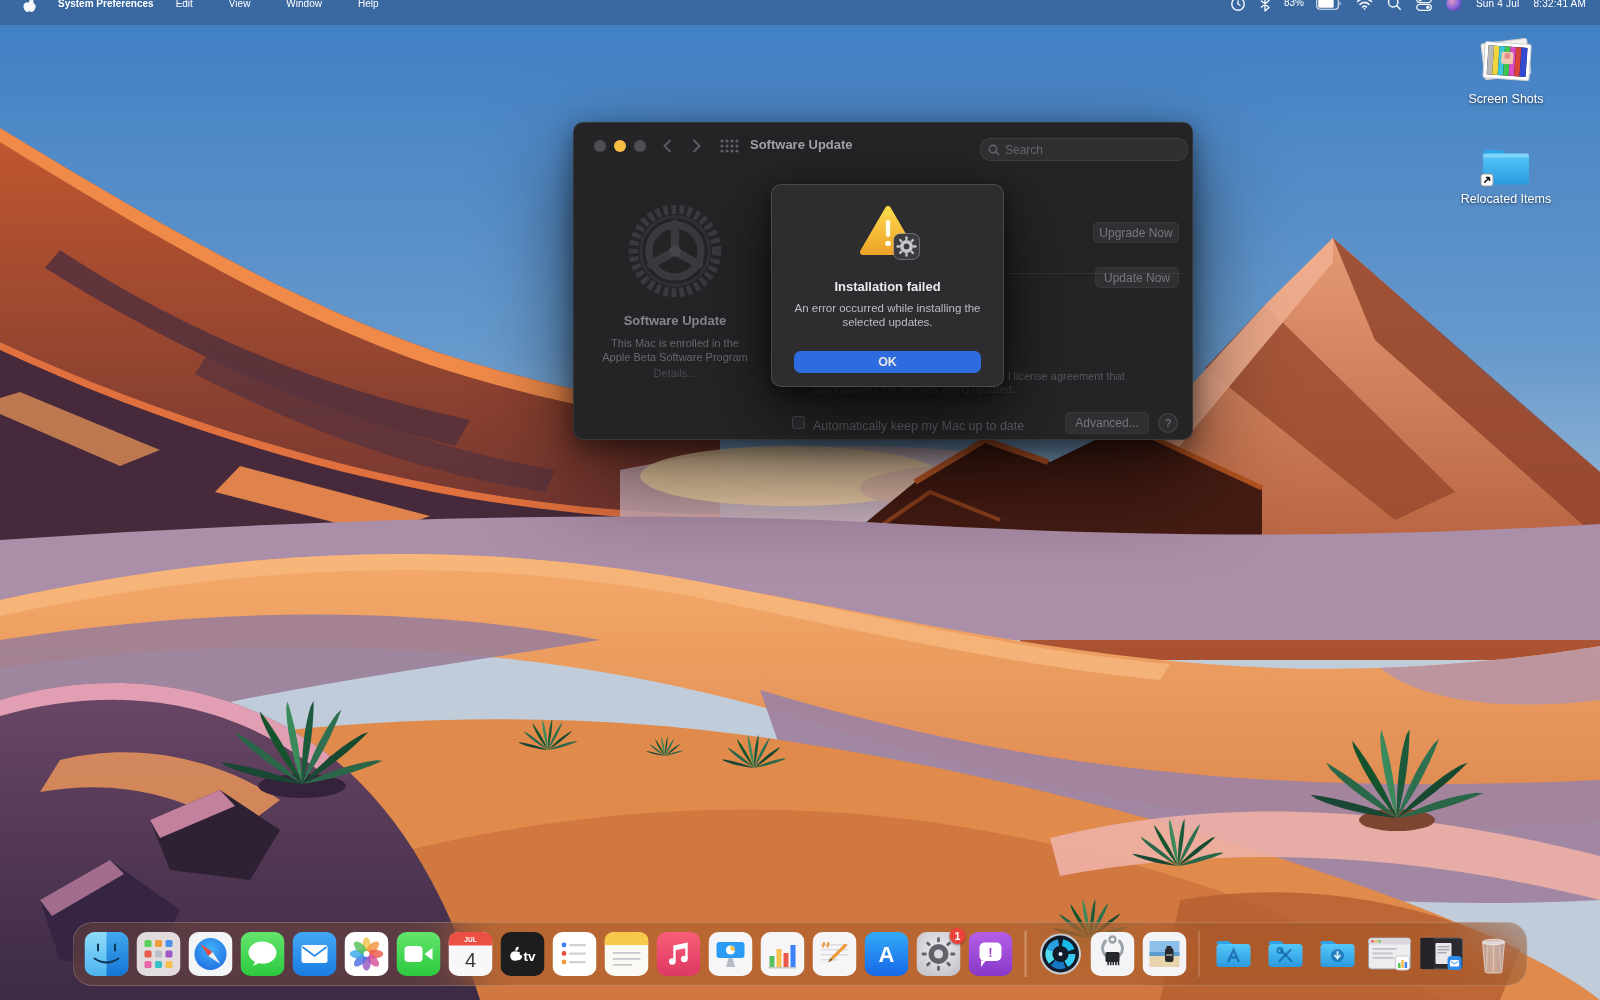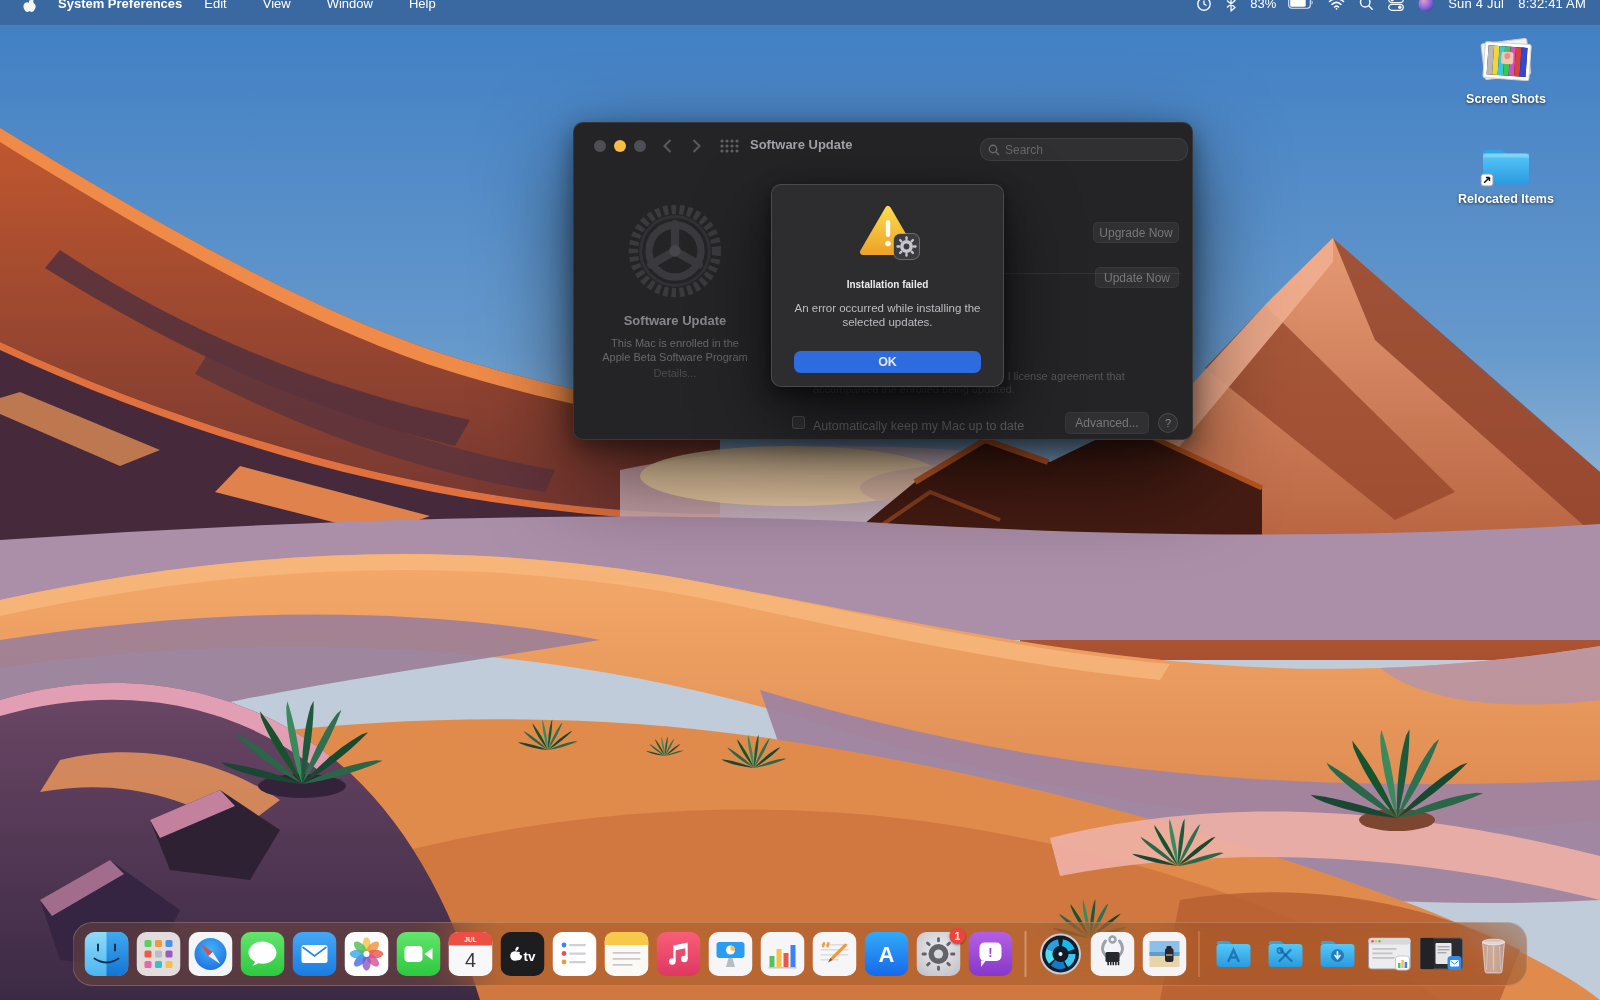--- a/index.html
+++ b/index.html
@@ -7,32 +7,32 @@
        font-family:"Liberation Sans","DejaVu Sans",sans-serif;background:#000;
        -webkit-font-smoothing:antialiased}
   svg{display:block}
 
   
   #wallpaper{position:absolute;inset:0;z-index:0}
 
   
   .menubar{position:absolute;top:0;left:0;right:0;height:25px;z-index:50;
     background:rgba(58,103,158,0.92);display:flex;align-items:center;
-    color:#fff;font-size:13px;padding:0 14px 18px 22px;box-sizing:border-box}
+    color:#fff;font-size:10px;padding:0 14px 18px 22px;box-sizing:border-box}
   .menubar .left{display:flex;align-items:center;gap:22px}
   .menubar .appname{font-weight:700}
   .menubar .menu-item{font-weight:500;cursor:default}
   .menubar .right{margin-left:auto;display:flex;align-items:center;gap:14px}
   .mb-ico{display:flex;align-items:center;opacity:.95}
   .battwrap{display:flex;align-items:flex-start;gap:12px}
   .clocktxt{letter-spacing:.2px}
 
   
   .desk-icon{position:absolute;width:118px;text-align:center;z-index:5;cursor:default}
-  .desk-icon .lbl{margin-top:2px;color:#fff;font-size:12.5px;font-weight:700;
+  .desk-icon .lbl{margin-top:2px;color:#fff;font-size:12.5px;font-weight:400;
     text-shadow:0 1px 3px rgba(0,0,0,.65)}
   .desk-icon svg{margin:0 auto}
 
   
   .win{position:absolute;left:573px;top:122px;width:620px;height:318px;z-index:20;
     background:#242427;border-radius:10px;border:1px solid rgba(255,255,255,.09);
     box-shadow:0 35px 90px rgba(0,0,0,.6),0 8px 25px rgba(0,0,0,.45);box-sizing:border-box}
   .titlebar{position:absolute;top:0;left:0;right:0;height:46px}
   .tl{position:absolute;top:17px;width:12px;height:12px;border-radius:50%}
   .tl.c1{left:20px;background:#4e4e54}
@@ -69,21 +69,21 @@
     background:rgba(255,255,255,.05);border:1px solid rgba(255,255,255,.12);color:#85858b;
     font-size:11px;display:flex;align-items:center;justify-content:center;box-sizing:border-box}
 
   
   .dialog{position:absolute;left:771px;top:184px;width:233px;height:203px;z-index:30;
     background:#2d2d30;border-radius:10px;border:1px solid rgba(255,255,255,.14);
     box-shadow:0 28px 70px rgba(0,0,0,.62),0 6px 18px rgba(0,0,0,.5);box-sizing:border-box}
   .dlg-iconwrap{position:absolute;left:50%;top:20px;transform:translateX(-50%);width:58px;height:52px}
   .dlg-badge{position:absolute;left:50%;top:48px;margin-left:5px}
   .dlg-title{position:absolute;top:94px;left:0;right:0;text-align:center;
-    font-size:10px;font-weight:700;color:#eaeaee}
+    font-size:13px;font-weight:700;color:#eaeaee}
   .dlg-msg{position:absolute;top:116px;left:14px;right:14px;text-align:center;
     font-size:11.5px;line-height:14px;color:#bcbcc2}
   .dlg-ok{position:absolute;left:22px;right:22px;top:166px;height:22px;border-radius:6.5px;
     color:#e5e5e5;font-size:12.5px;font-weight:600;display:flex;align-items:center;justify-content:center;
     cursor:default}
 
   
   .dock{position:absolute;left:50%;bottom:14px;transform:translateX(-50%);z-index:40;
     display:flex;align-items:center;gap:8px;padding:8px 11px;border-radius:20px;
     background:rgba(125,82,52,.40);border:1px solid rgba(255,255,255,.18);

